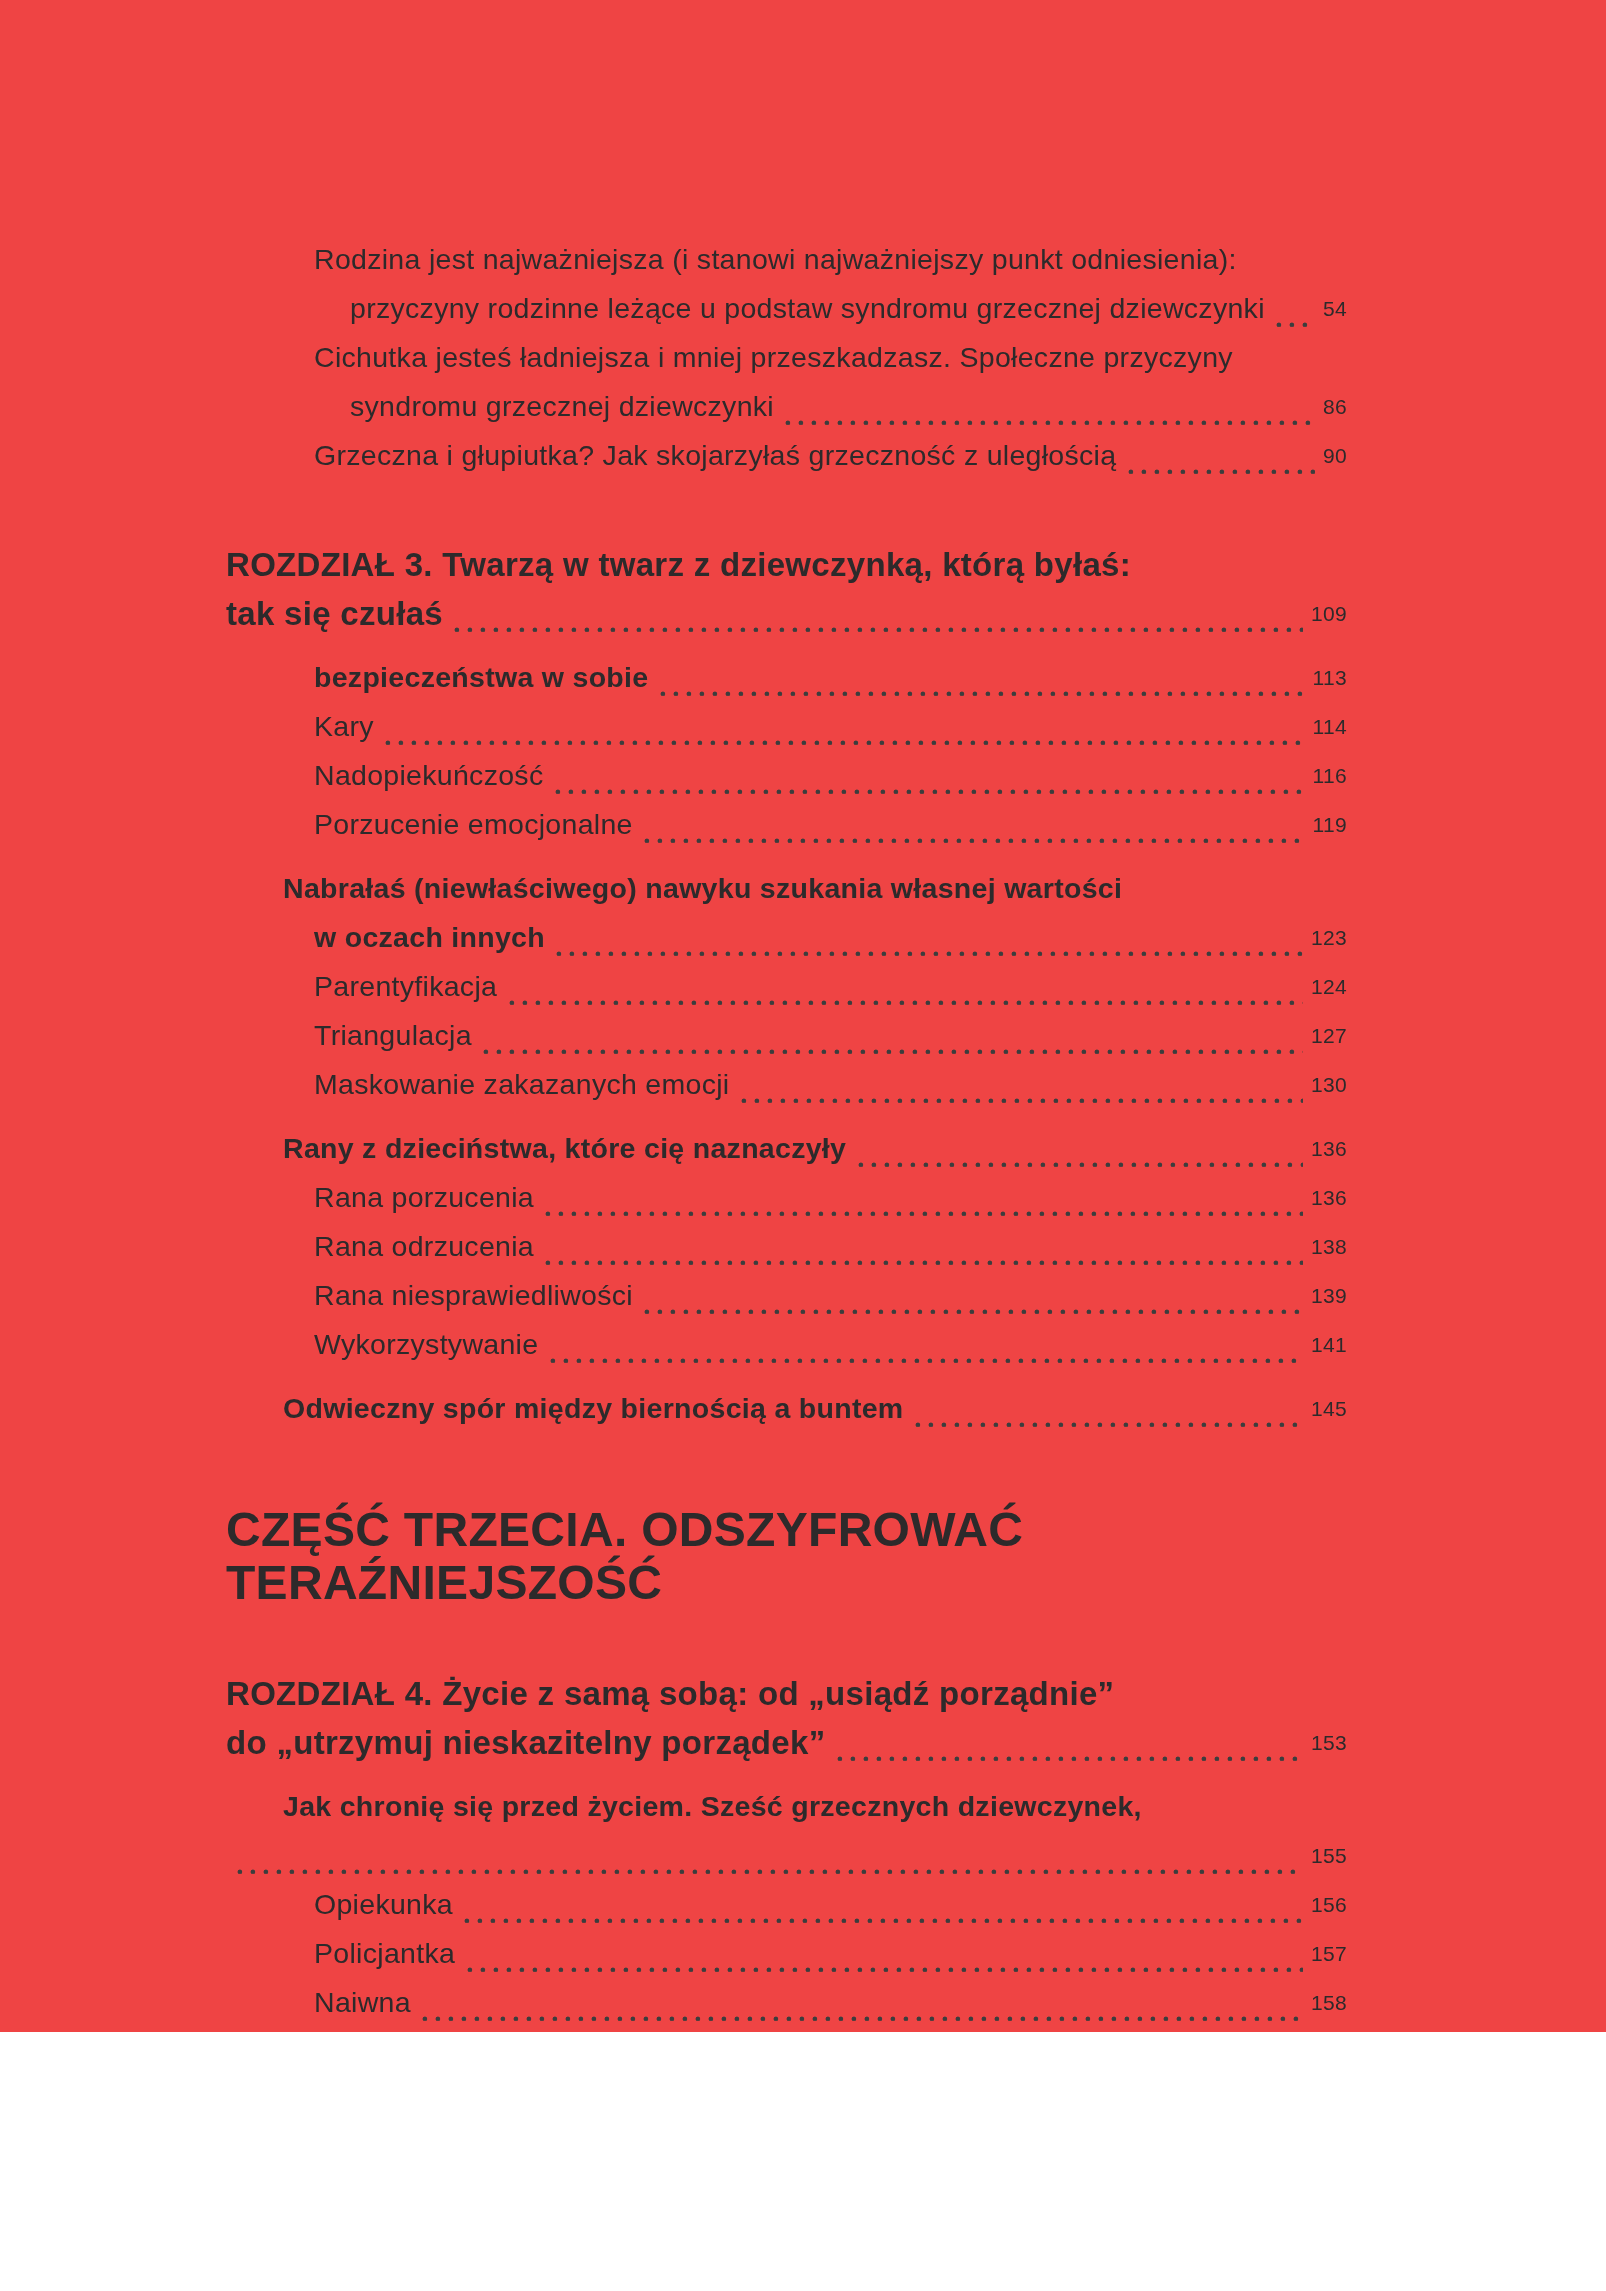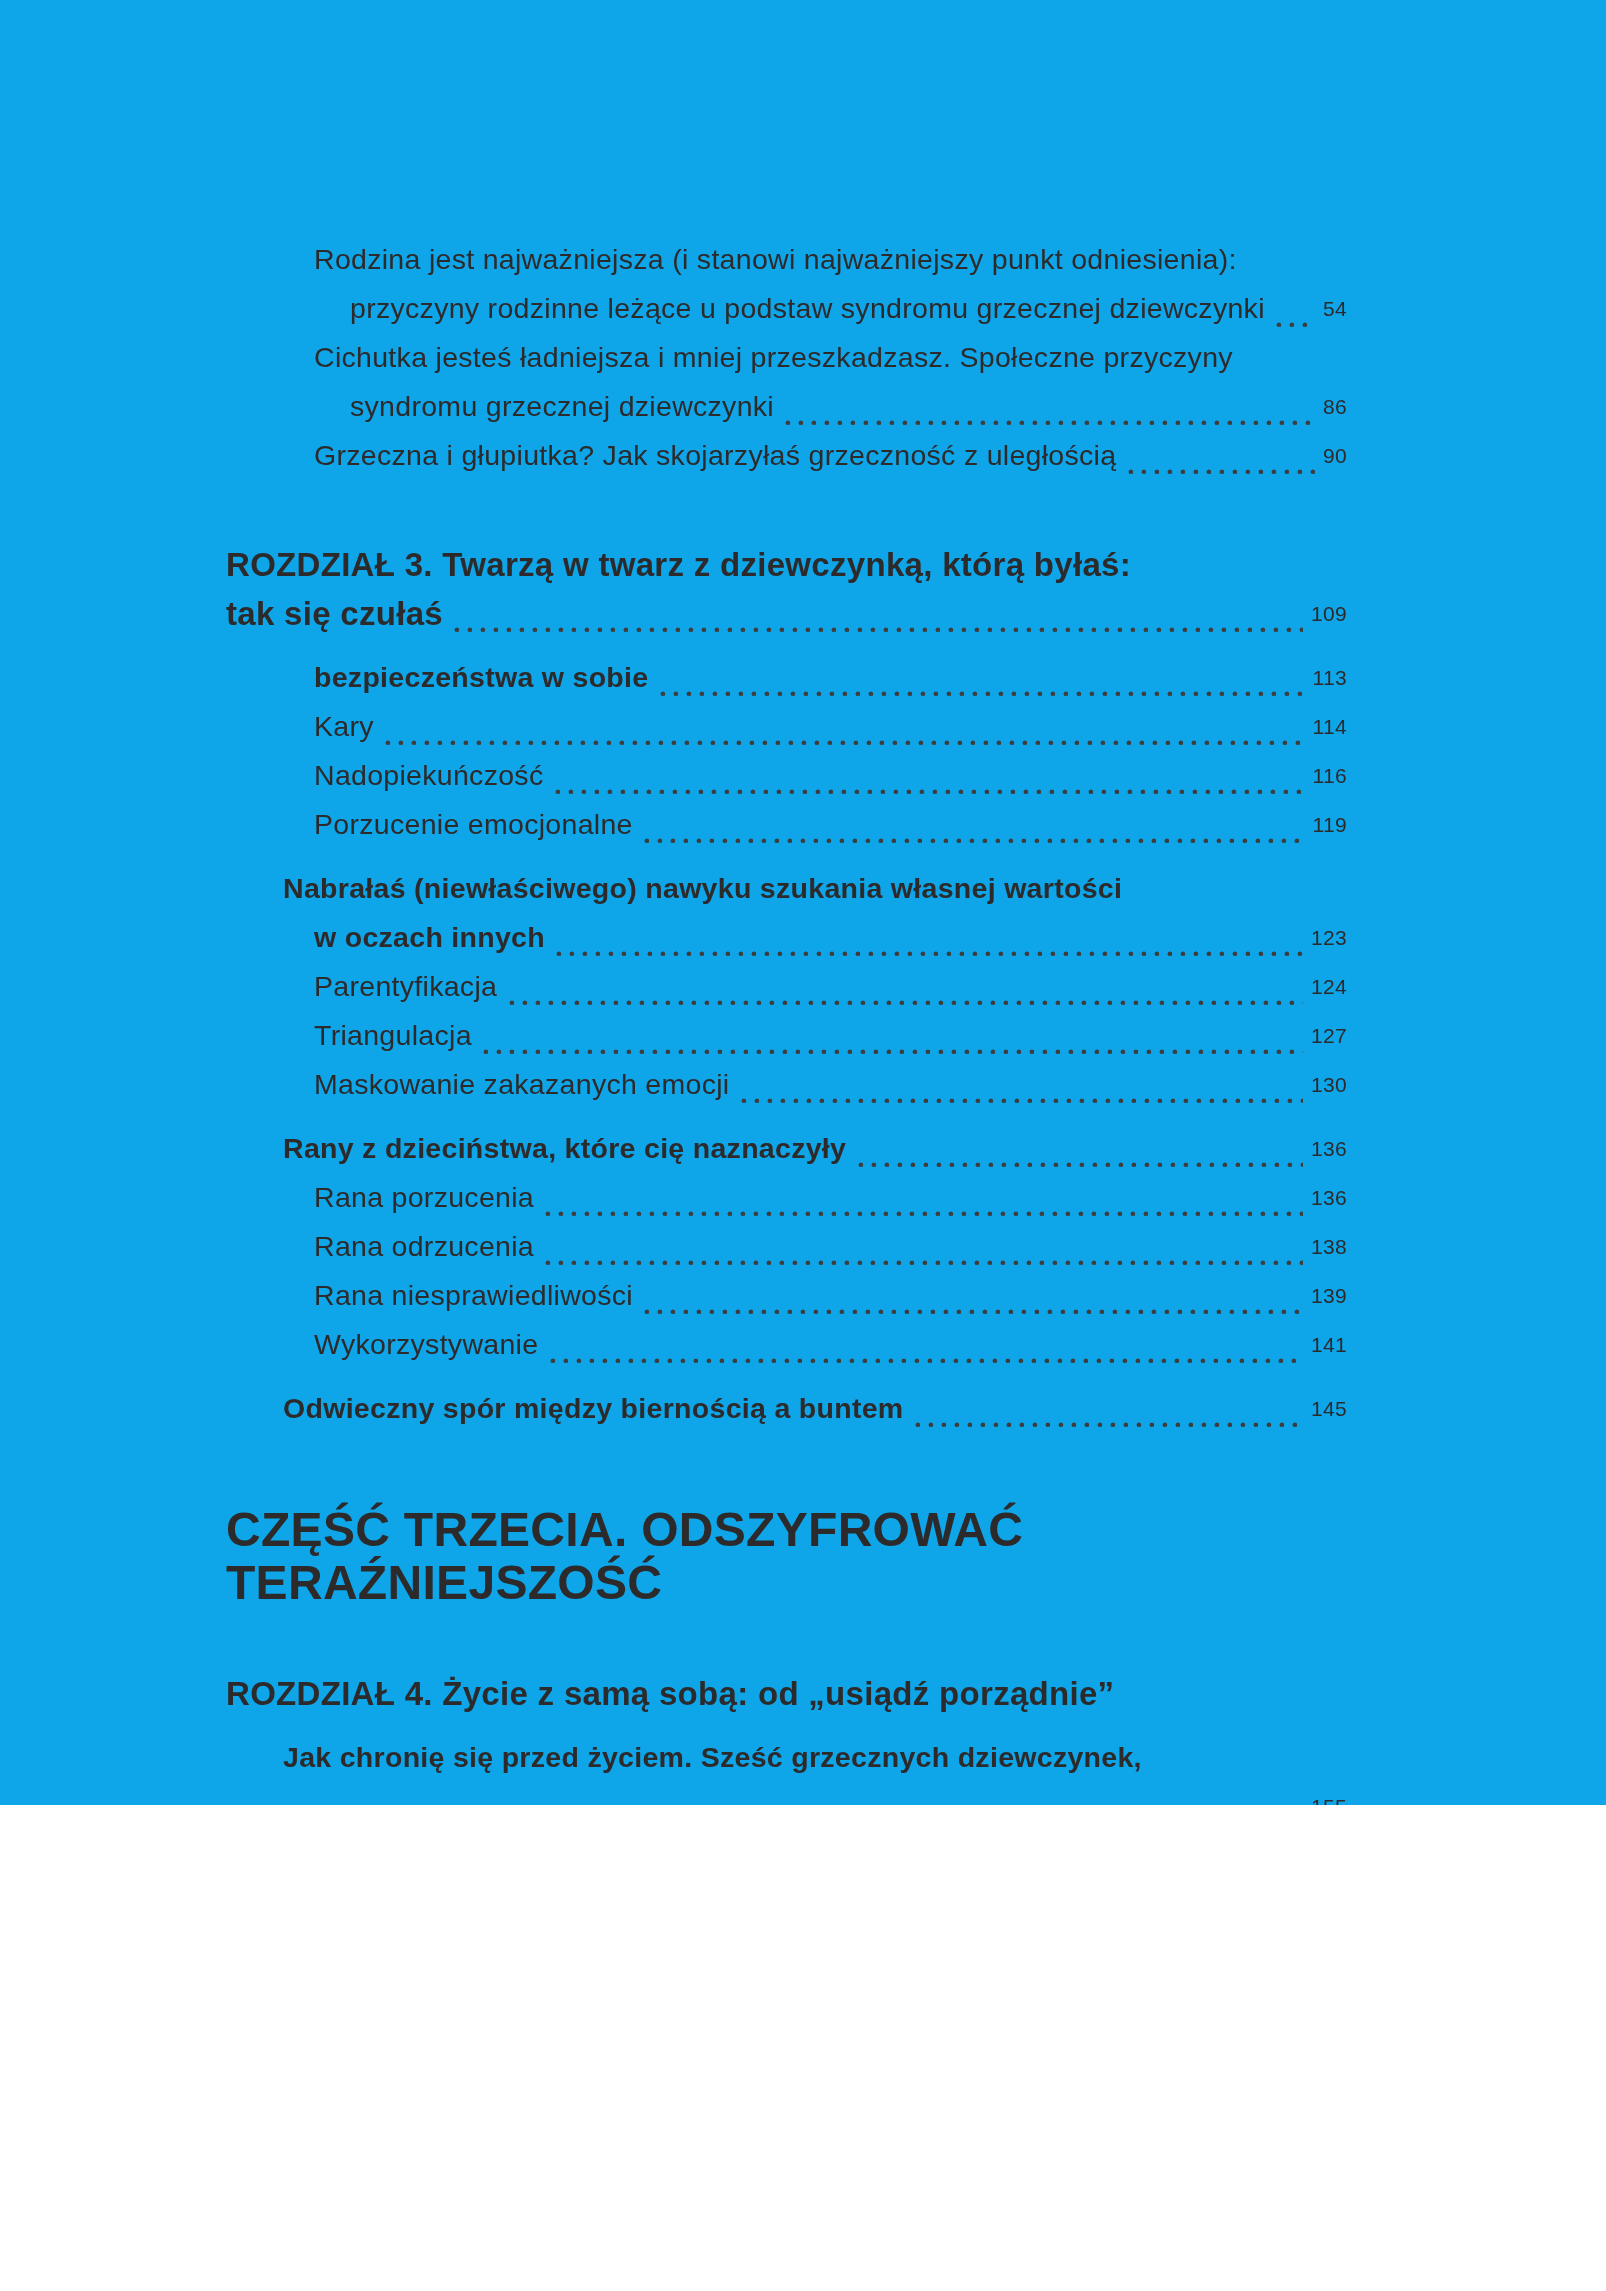--- a/index.html
+++ b/index.html
@@ -1,19 +1,19 @@
 <!DOCTYPE html>
 <html style="font-size:15px"><head>
 <meta charset="utf-8">
 <style>
   html,body{margin:0;padding:0;}
   .page{
     position:relative;
-    width:1606px;height:1805px;
-    background:#0ea5e9;
+    width:1606px;height:2032px;
+    background:#ef4444;
     overflow:hidden;
     font-family:"Liberation Sans","DejaVu Sans",sans-serif;
     color:#2d2a2b;
   }
   .toc{
     position:absolute;
     left:226px;top:235px;
     width:1121px; 
   }
   .block{margin:0;}
@@ -192,20 +192,25 @@
       </div>
       <div class="block b-part">
         <div class="line">
           <span class="t first">CZĘŚĆ TRZECIA. ODSZYFROWAĆ TERAŹNIEJSZOŚĆ</span>
         </div>
       </div>
       <div class="block b-chapter">
         <div class="line">
           <span class="t first">ROZDZIAŁ 4. Życie z samą sobą: od „usiądź porządnie”</span>
         </div>
+        <div class="line">
+          <span class="t cont">do „utrzymuj nieskazitelny porządek”</span>
+          <span class="leader"></span>
+          <span class="pg">153</span>
+        </div>
       </div>
       <div class="block b-l1">
         <div class="line">
           <span class="t first">Jak chronię się przed życiem. Sześć grzecznych dziewczynek,</span>
         </div>
         <div class="line">
           <span class="leader"></span>
           <span class="pg">155</span>
         </div>
       </div>

